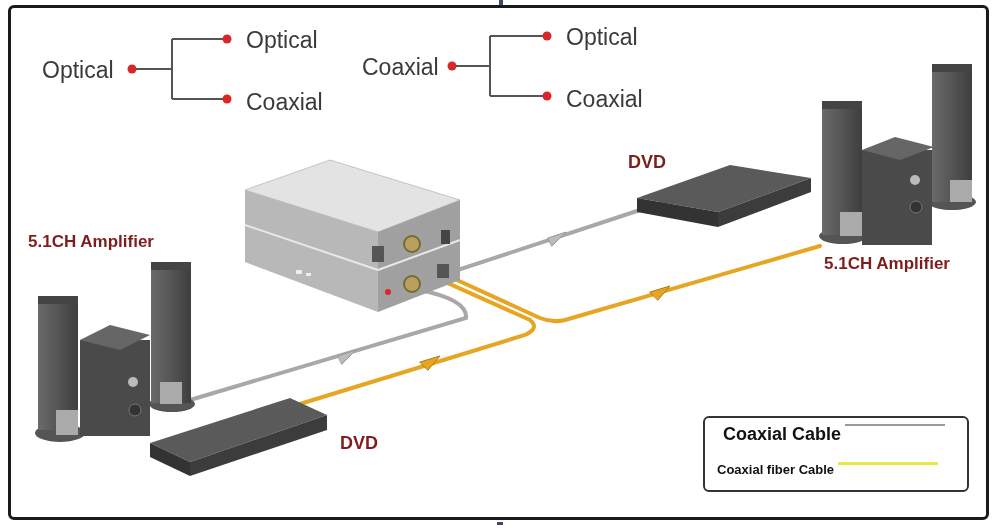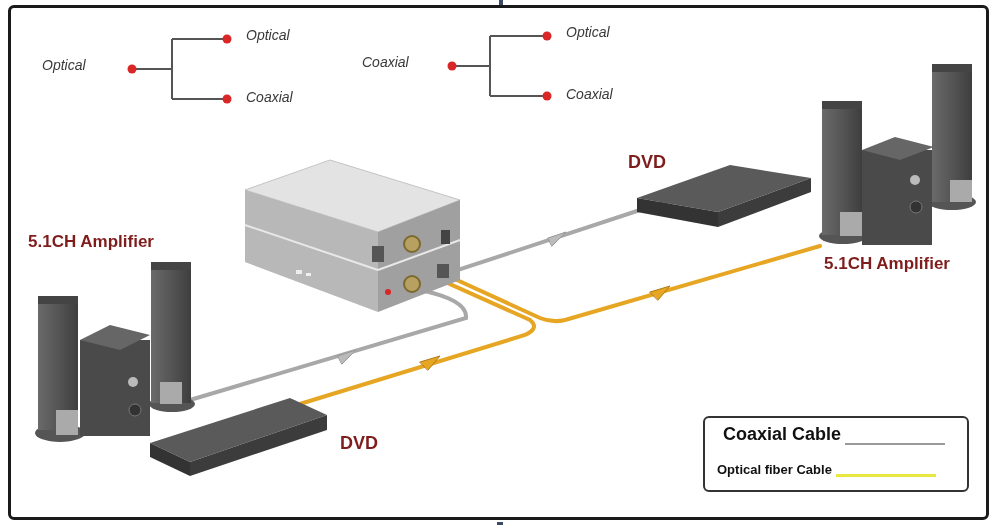--- a/index.html
+++ b/index.html
@@ -1,24 +1,24 @@
 <!DOCTYPE html>
 <html><head>
 <meta charset="utf-8">
 <style>
   html, body { margin:0; padding:0; background:#ffffff; }
   body { width:1000px; height:528px; position:relative; overflow:hidden; font-family:"Liberation Sans", sans-serif; }
   #frame { position:absolute; left:8px; top:5px; width:981px; height:515px; border:3px solid #1a1a1a; border-radius:6px; box-sizing:border-box; background:#fff; }
   .tick-top { position:absolute; left:499px; top:0; width:4px; height:6px; background:#3b4a66; }
   .tick-bot { position:absolute; left:497px; top:522px; width:6px; height:3px; background:#3b4a66; }
   svg#scene { position:absolute; left:0; top:0; }
-  .tree-label { position:absolute; font-size:14px; color:#3a3a3a; white-space:nowrap;font-style:italic; }
+  .tree-label { position:absolute; font-size:23px; color:#3a3a3a; white-space:nowrap; }
   .dev-label { position:absolute; font-weight:bold; color:#7f1d1d; white-space:nowrap; }
   #legend { position:absolute; left:703px; top:416px; width:266px; height:76px; border:2px solid #333; border-radius:6px; box-sizing:border-box; background:#fff; }
-  .leg-row { position:absolute; display:flex; align-items:flex-end; white-space:nowrap; }
+  .leg-row { position:absolute; display:flex; align-items:flex-start; white-space:nowrap; }
   .leg-text { font-weight:bold; color:#111; }
   .leg-line { height:3px; margin-left:4px; }
 </style>
 </head>
 <body>
 
 <div class="tick-top"></div>
 <div id="frame"></div>
 <div class="tick-bot"></div>
 
@@ -137,16 +137,16 @@
 <div class="dev-label" style="left:824px; top:254px; font-size:17px;">5.1CH Amplifier</div>
 <div class="dev-label" style="left:628px; top:152px; font-size:18px;">DVD</div>
 <div class="dev-label" style="left:340px; top:433px; font-size:18px;">DVD</div>
 
 <div id="legend">
   <div class="leg-row" style="left:18px; top:6px;">
     <span class="leg-text" style="font-size:18px;">Coaxial Cable</span>
     <span class="leg-line" style="width:100px; background:#9a9a9a; height:2px;"></span>
   </div>
   <div class="leg-row" style="left:12px; top:44px;">
-    <span class="leg-text" style="font-size:13px;">Optical fiber Cable</span>
+    <span class="leg-text" style="font-size:13px;">Coaxial fiber Cable</span>
     <span class="leg-line" style="width:100px; background:#e8e840;"></span>
   </div>
 </div>
 
 </body></html>

